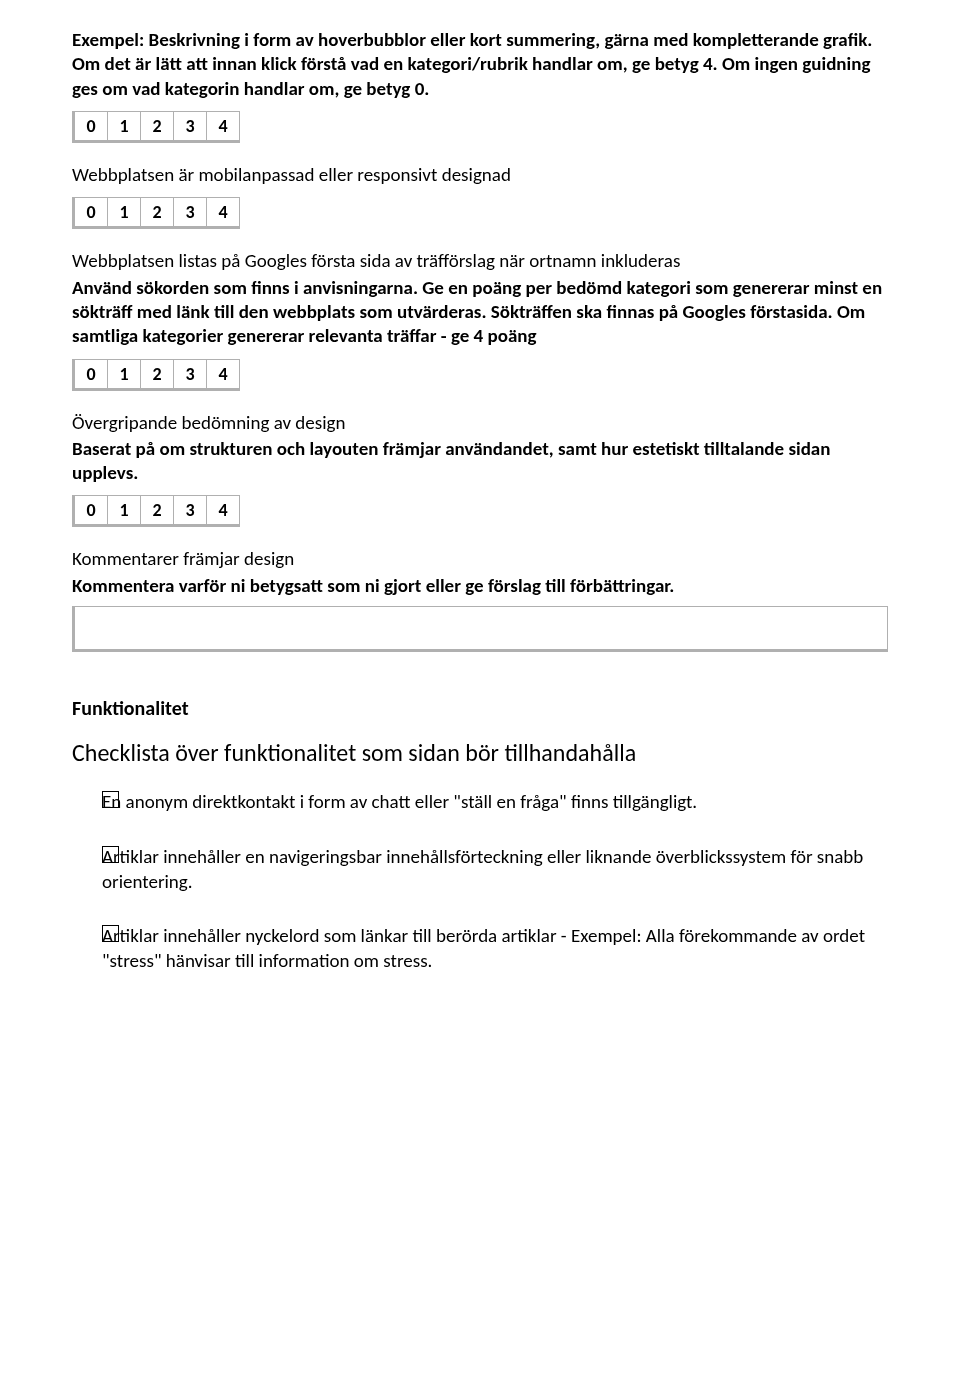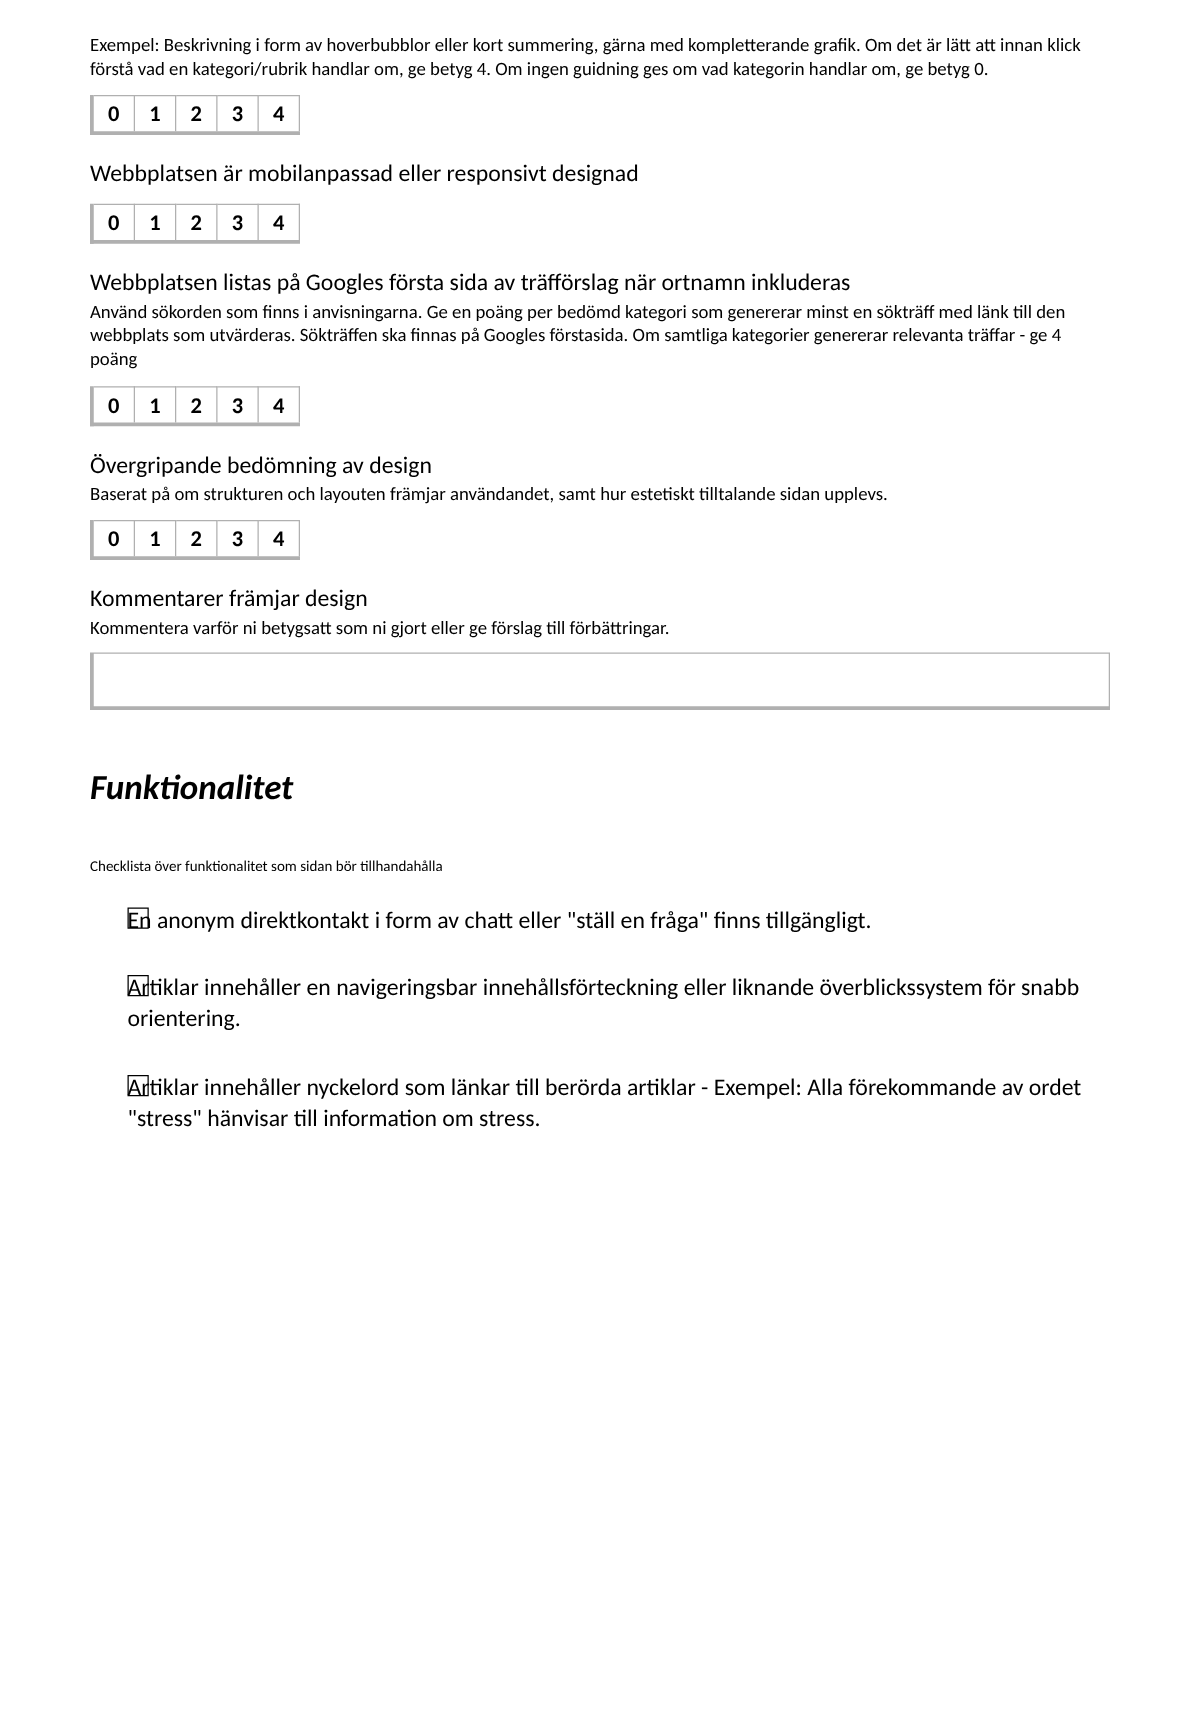--- a/index.html
+++ b/index.html
@@ -14,48 +14,48 @@
   }
   .section-block {
     margin-bottom: 18px;
   }
   .item-title {
     font-size: 19px;
     font-weight: 400;
     margin: 0 0 2px 0;
   }
   .item-desc {
-    font-size: 15px;
+    font-size: 19px;
     margin: 0 0 8px 0;
+    font-weight: bold;
   }
   .rating-row {
     display: flex;
     border-left: 3px solid #b0b0b0;
     border-bottom: 3px solid #b0b0b0;
     width: fit-content;
     margin: 10px 0 20px 0;
   }
   .rating-cell {
     width: 32px;
     height: 28px;
     border-top: 1px solid #b0b0b0;
     border-right: 1px solid #b0b0b0;
     text-align: center;
     font-weight: 700;
     font-size: 18px;
     line-height: 28px;
   }
   .big-heading {
     font-weight: 700;
-    font-size: 28px;
-    margin: 44px 0 40px 0;
-    font-style: italic;
+    font-size: 20px;
+    margin: 44px 0 16px 0;
   }
   .sub-heading {
-    font-size: 12px;
+    font-size: 24px;
     margin: 0 0 22px 0;
   }
   .comment-box {
     border-left: 3px solid #b0b0b0;
     border-bottom: 3px solid #b0b0b0;
     border-top: 1px solid #b0b0b0;
     border-right: 1px solid #b0b0b0;
     height: 46px;
     width: 100%;
     margin: 8px 0 10px 0;

